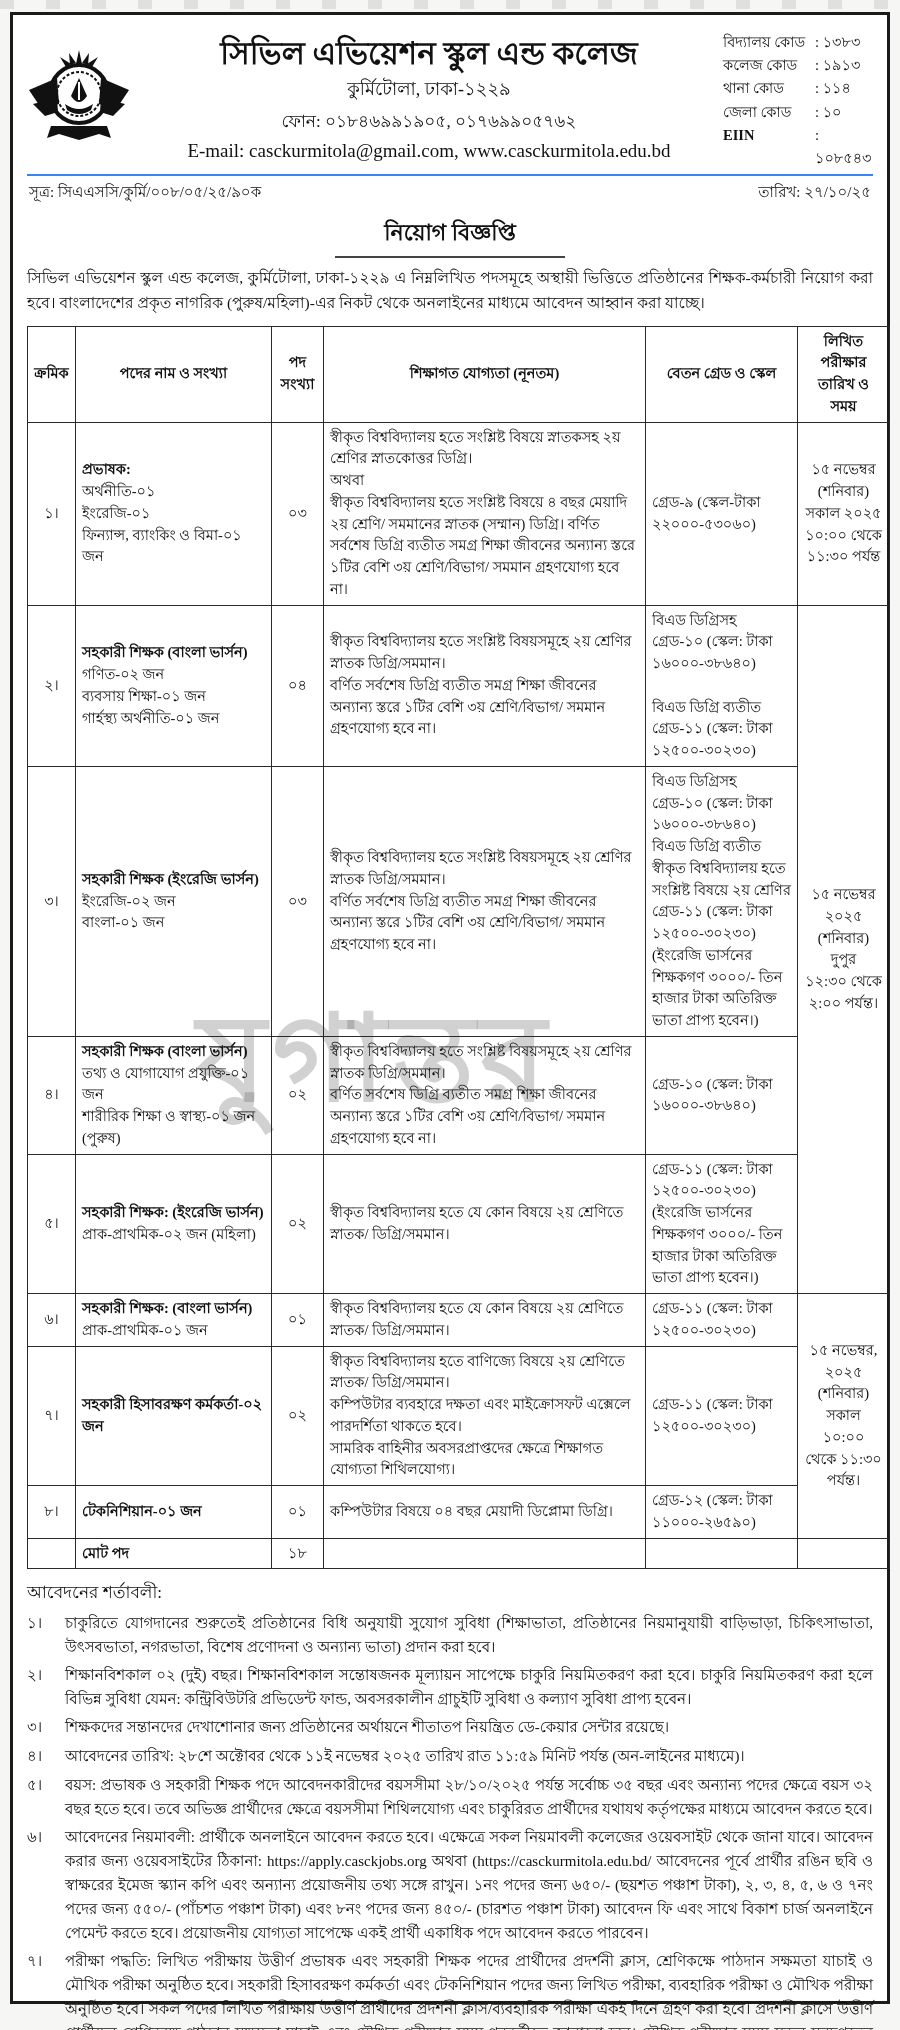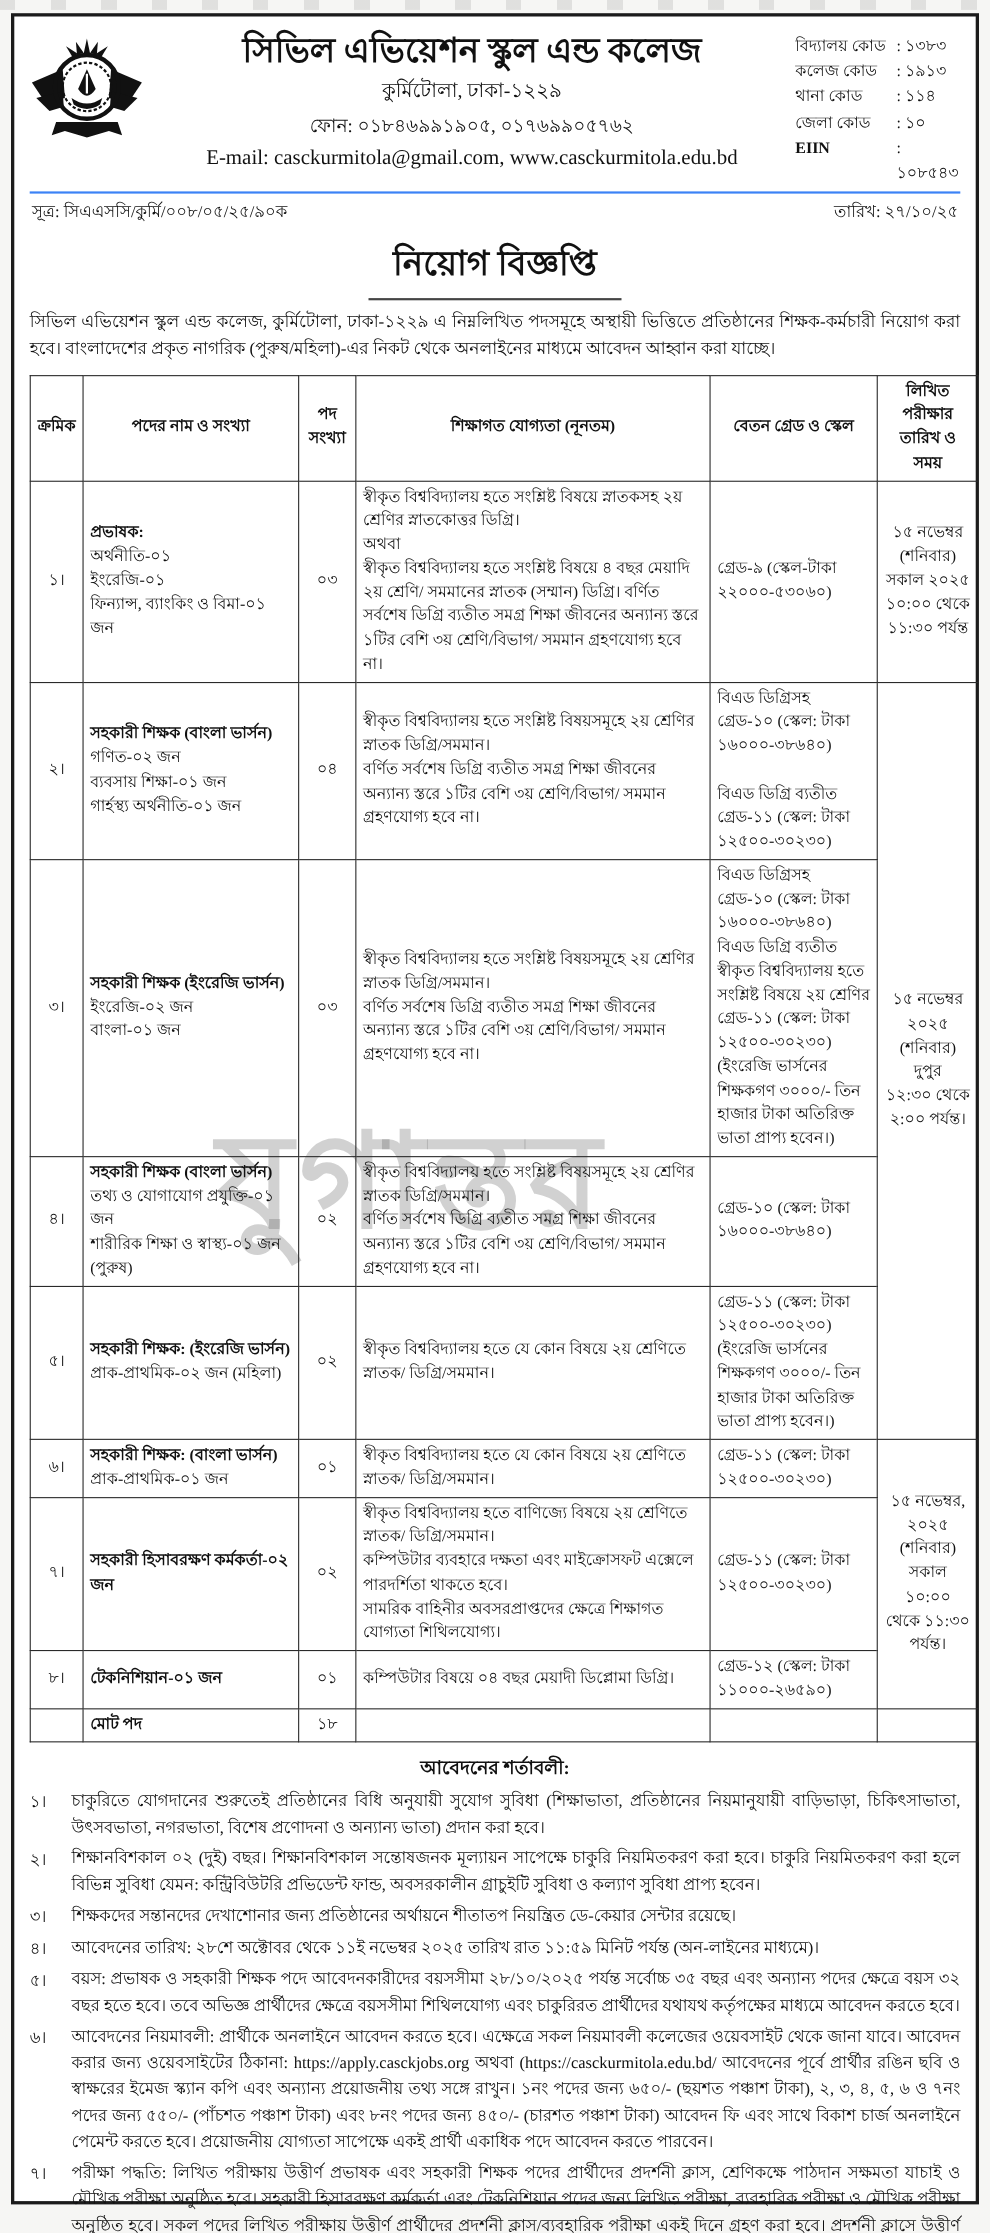--- a/index.html
+++ b/index.html
@@ -2,53 +2,53 @@
 <html><head>
 <meta charset="utf-8">
 <style>
   html,body{margin:0;padding:0;background:#f6f6f4;}
   body{width:900px;height:2030px;position:relative;font-family:"Liberation Serif","DejaVu Serif",serif;color:#111;}
   .top-remnant{height:9px;width:100%;background:
     repeating-linear-gradient(90deg, rgba(120,120,120,.35) 0 14px, rgba(255,255,255,0) 14px 46px);
     opacity:.5;}
   .sheet{position:absolute;left:10px;right:10px;top:12px;bottom:26px;background:#fff;border:3px solid #1b1b1b;padding:6px 14px 10px 14px;box-sizing:border-box;}
   
-  .head{display:flex;align-items:flex-start;padding:6px 0 4px 0;}
+  .head{display:flex;align-items:center;padding:6px 0 4px 0;}
   .logo{width:108px;flex:0 0 108px;padding-top:6px;}
   .head-center{flex:1;text-align:center;padding:0 6px;}
   .school-name{font-size:31px;font-weight:bold;line-height:1.25;}
   .addr{font-size:18px;margin-top:2px;}
   .phone{font-size:17px;margin-top:2px;}
   .email{font-size:19px;margin-top:4px;font-family:Liberation Serif, serif;}
   .codes{flex:0 0 150px;font-size:14.5px;padding-top:4px;line-height:1.6;}
   .code-row{display:flex;}
   .code-label{flex:0 0 92px;}
   .code-val{flex:1;}
   .code-eiin .code-label{font-weight:bold;font-family:"Liberation Serif",serif;}
   
   .refline{display:flex;justify-content:space-between;border-top:2px solid #3b82f6;padding:4px 2px 2px 2px;font-size:15px;}
-  .doc-title{width:230px;margin:8px auto 6px auto;text-align:center;font-size:31px;font-weight:bold;border-bottom:2px solid #444;padding-bottom:4px;}
+  .doc-title{width:230px;margin:8px auto 6px auto;text-align:center;font-size:22px;font-weight:bold;border-bottom:2px solid #444;padding-bottom:4px;}
   .intro{font-size:15.5px;text-align:justify;line-height:1.6;margin:8px 0 10px 0;}
   
   .tblwrap{position:relative;}
   .watermark{position:absolute;left:170px;top:640px;font-size:120px;font-weight:bold;color:rgba(90,90,90,.28);letter-spacing:6px;pointer-events:none;white-space:nowrap;z-index:0;text-align:right;}
   table{border-collapse:collapse;width:100%;table-layout:fixed;position:relative;z-index:1;background:transparent;}
   .vtable td,.vtable th{border:1.5px solid #2a2a2a;padding:4px 6px;font-size:14.5px;line-height:1.5;vertical-align:middle;word-wrap:break-word;}
   .vtable th{font-weight:bold;text-align:center;}
   .pre{white-space:pre-line;}
   .c-serial{text-align:center;}
   .c-count{text-align:center;}
   .c-qual{text-align:left;vertical-align:top;}
   .c-pay{text-align:left;}
   .c-exam{text-align:center;}
   .post-title{font-weight:bold;}
   .total-label{font-weight:bold;}
   .total-count{text-align:center;}
   
-  .cond-head{font-weight:bold;font-size:17px;margin:10px 0 4px 0;text-align:center;}
+  .cond-head{font-weight:normal;font-size:17px;margin:10px 0 4px 0;}
   .cond{display:flex;margin:4px 0;}
   .cond-no{flex:0 0 38px;font-size:15px;}
   .cond-text{flex:1;font-size:15px;text-align:justify;line-height:1.6;}
 </style>
 </head>
 <body>
 
 <div class="top-remnant"></div>
 
 <div class="sheet">

